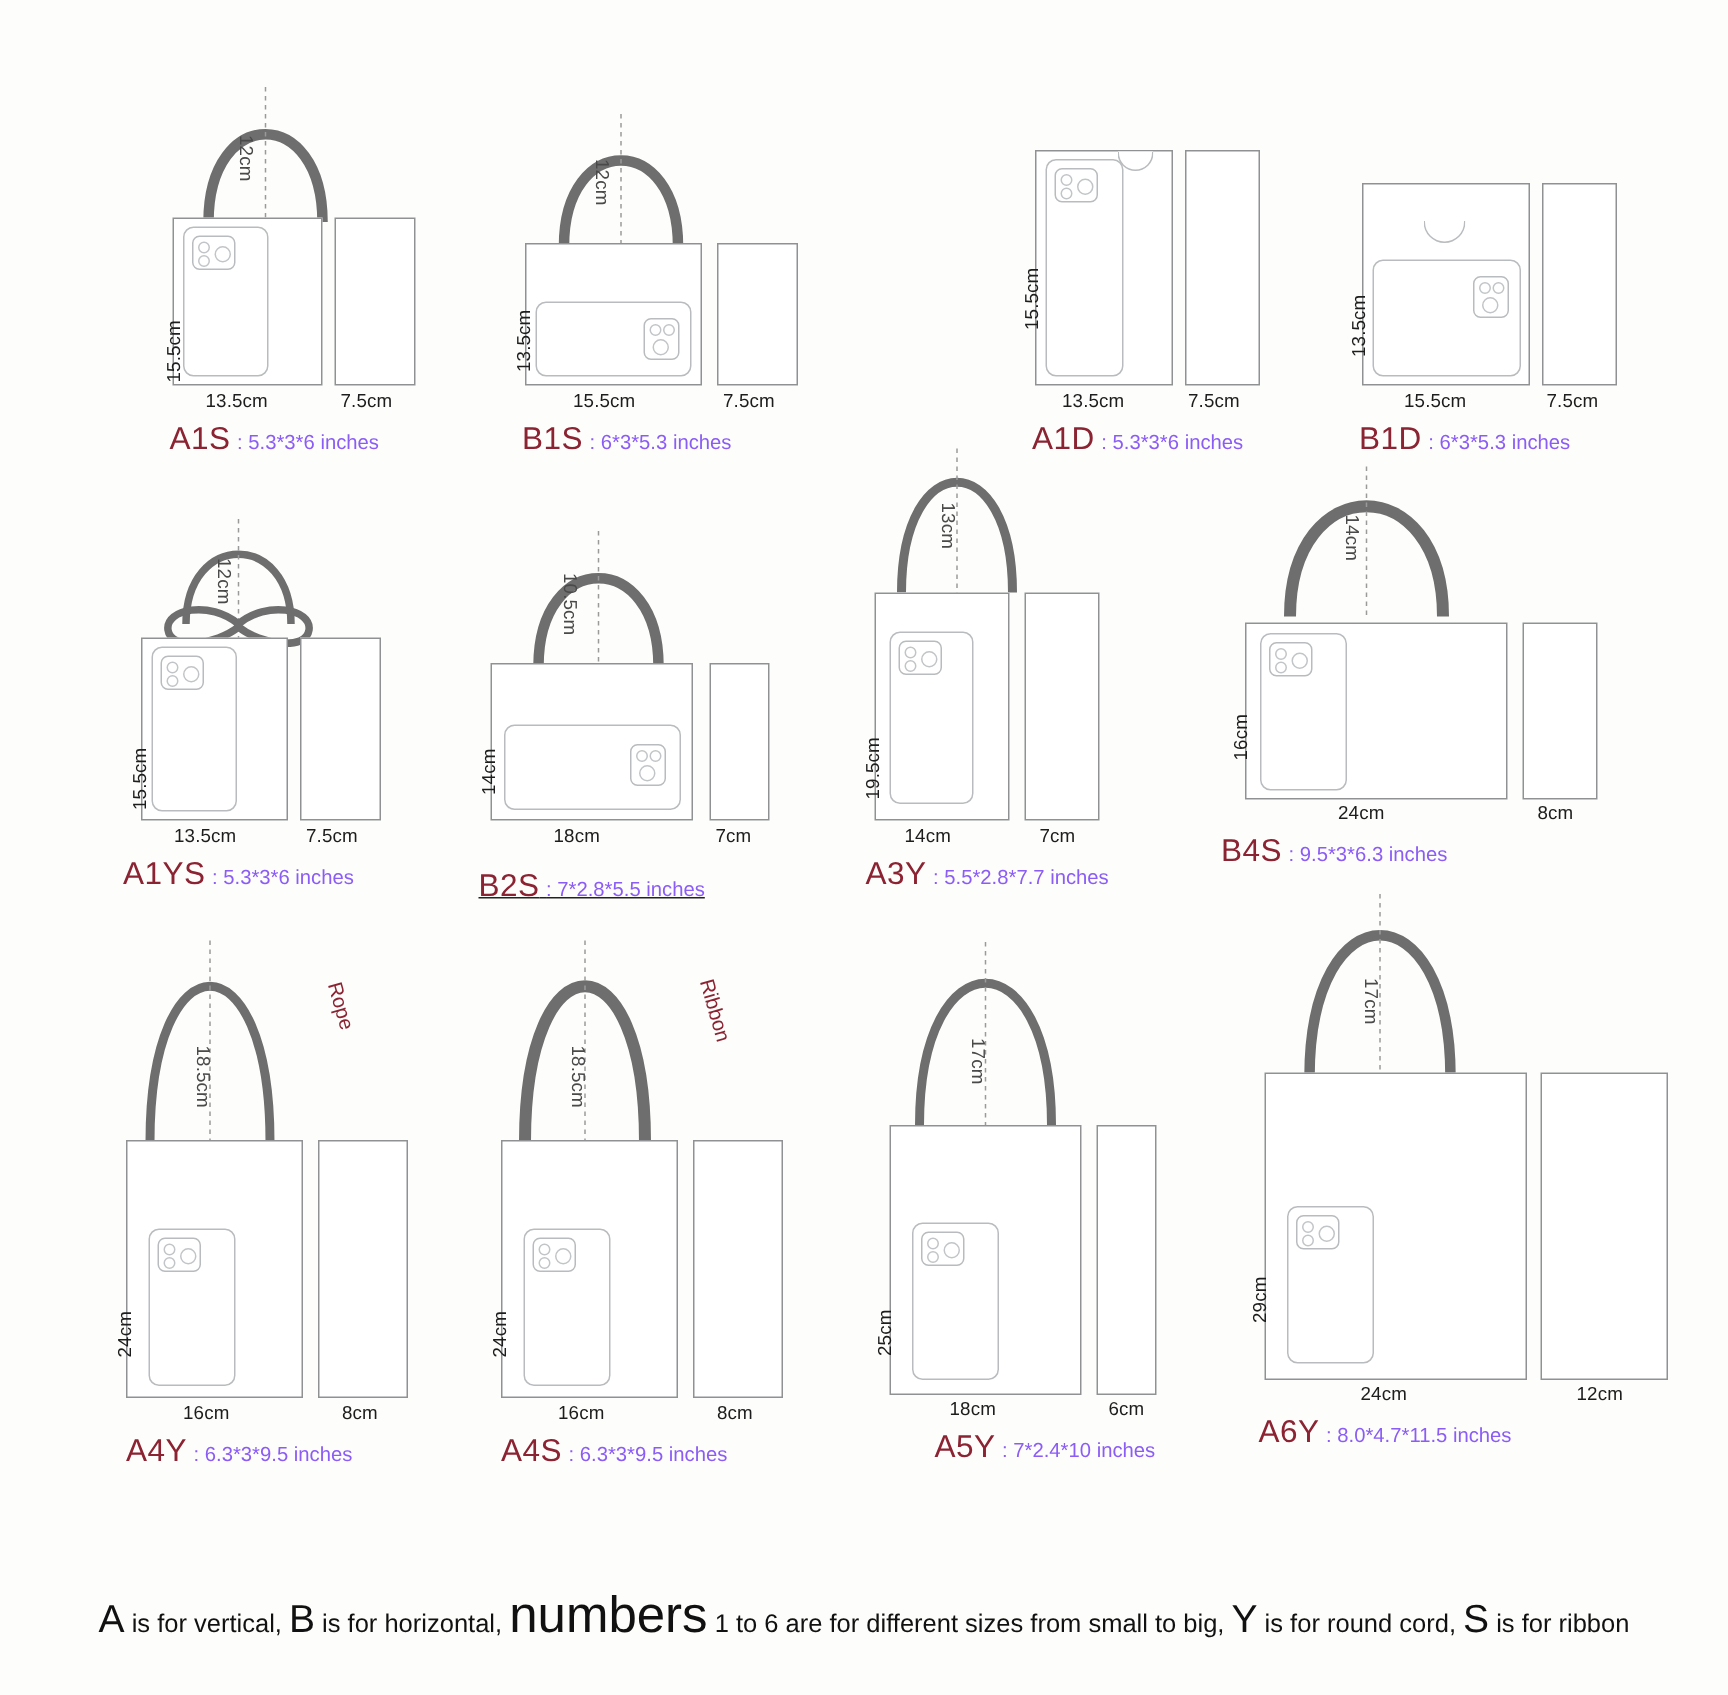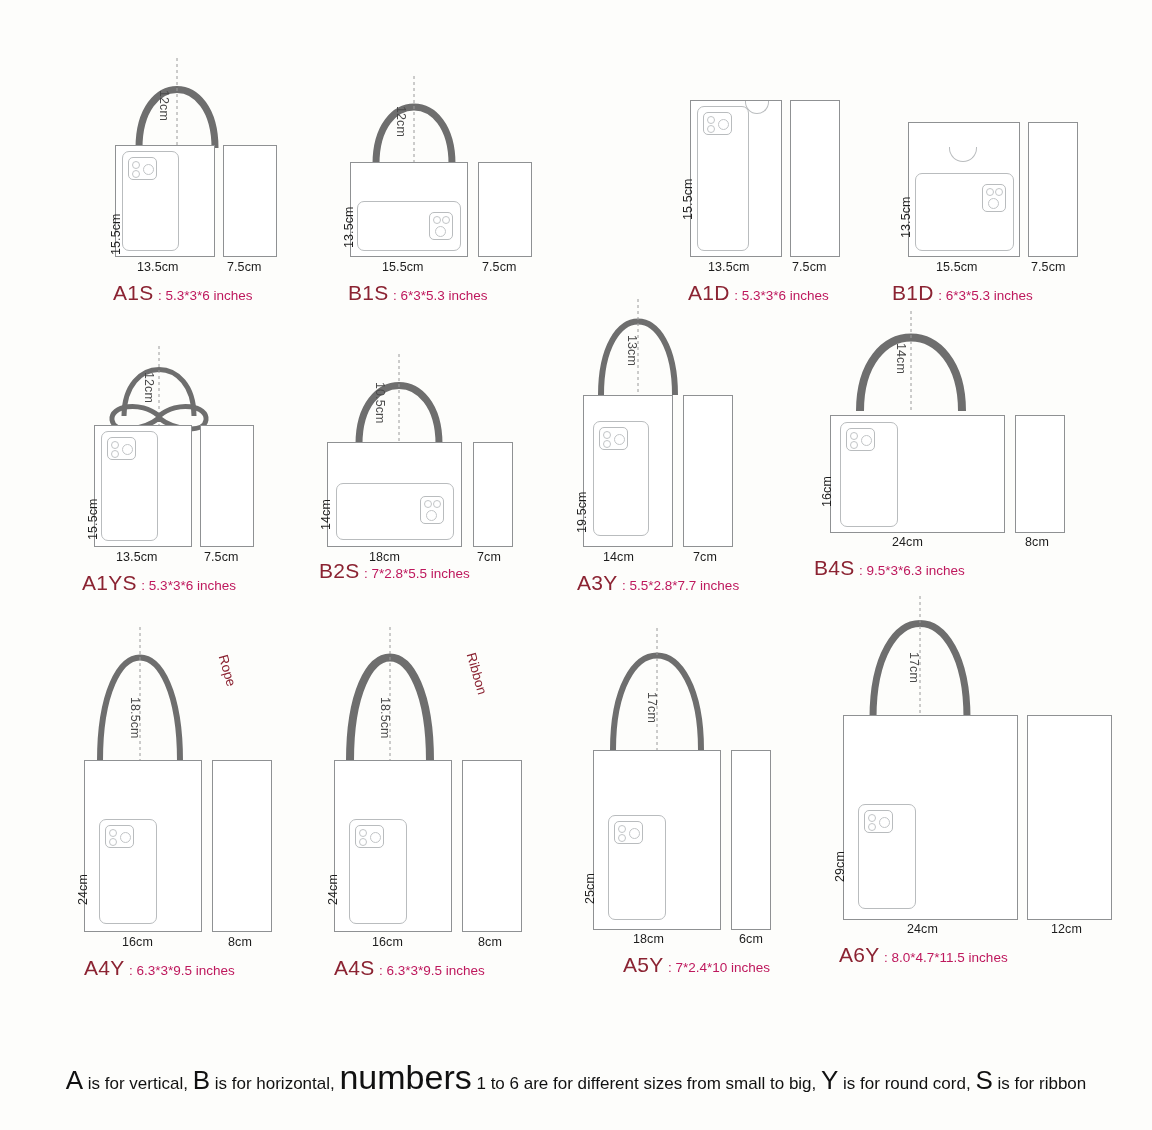--- a/index.html
+++ b/index.html
@@ -107,21 +107,21 @@
     line-height:1;
   }
   .caption .code{
     font-size:21px;
     color:#8B2332;
     letter-spacing:.3px;
     vertical-align:baseline;
   }
   .caption .spec{
     font-size:13.5px;
-    color:#be185d;
+    color:#8b5cf6;
     vertical-align:baseline;
   }
 
   
   .legend{
     position:absolute;
     left:0;right:0;
     top:1058px;
     text-align:center;
     white-space:nowrap;
@@ -223,21 +223,21 @@
             <i style="left:12px;top:3px;width:8px;height:8px;"></i>
             <i style="left:5px;top:13px;width:11px;height:11px;"></i>
           </div>
         </div>
       </div>
       <div class="gusset" style="left:140px;top:82px;width:50px;height:135px;"></div>
       <div class="dim v" style="left:11px;top:198px;">13.5cm</div>
       <div class="dim" style="left:48px;top:220px;">15.5cm</div>
       <div class="dim" style="left:143px;top:220px;">7.5cm</div>
     </div>
-    <div class="caption" style="left:4px;top:242px;">
+    <div class="caption" style="left:18px;top:242px;">
       <span class="code">B1D</span>
       <span class="spec">: 6*3*5.3 inches</span>
     </div>
   </div>
 
   <div class="cell" style="left:72px;top:330px;">
     <div class="stage" style="width:210px;height:215px;">
       <svg class="handle" style="left:28px;top:8px;" width="150" height="120">
         <path d="M24,78 C24,16 94,16 94,78" stroke-width="5"></path>
         <path class="dash" d="M59,8 L59,90"></path>
@@ -279,21 +279,21 @@
             <i style="left:5px;top:13px;width:11px;height:11px;"></i>
           </div>
         </div>
       </div>
       <div class="gusset" style="left:168px;top:112px;width:40px;height:105px;"></div>
       <div class="dim v" style="left:14px;top:200px;">14cm</div>
       <div class="dim handle-lbl" style="left:82px;top:52px;">10.5cm</div>
       <div class="dim" style="left:64px;top:220px;">18cm</div>
       <div class="dim" style="left:172px;top:220px;">7cm</div>
     </div>
-    <div class="caption" style="left:14px;top:230px;">
+    <div class="caption" style="left:14px;top:250px;text-decoration:underline;">
       <span class="code">B2S</span>
       <span class="spec">: 7*2.8*5.5 inches</span>
     </div>
   </div>
 
   <div class="cell" style="left:565px;top:285px;">
     <div class="stage" style="width:200px;height:260px;">
       <svg class="handle" style="left:14px;top:6px;" width="140" height="106">
         <path d="M22,104 C22,6 96,6 96,104" stroke-width="6"></path>
         <path class="dash" d="M59,8 L59,106"></path>

